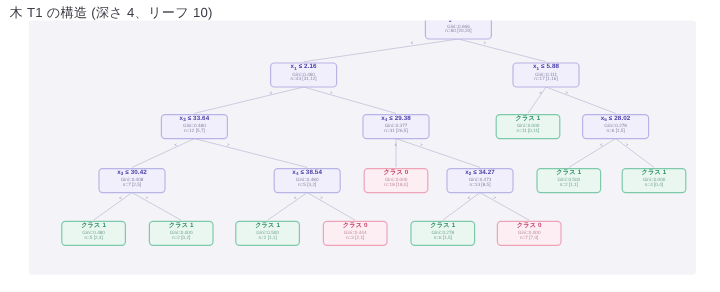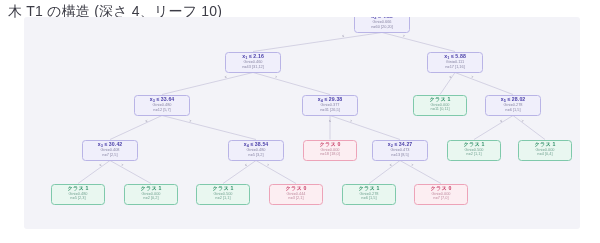--- a/index.html
+++ b/index.html
@@ -4,21 +4,21 @@
 <style>
   html,body{margin:0;padding:0;}
   body{
     width:600px;height:243px;overflow:hidden;
     background:#ffffff;
     font-family:"Liberation Sans","DejaVu Sans",sans-serif;
     -webkit-font-smoothing:antialiased;
   }
   #page-title{
     position:absolute;left:8px;top:3px;
-    font-size:14px;color:#3c3c46;letter-spacing:.2px;
+    font-size:11px;color:#3c3c46;letter-spacing:.2px;
     white-space:nowrap;
   }
   #tree-canvas{
     position:absolute;left:24px;top:17px;
     width:556px;height:212px;
     background:#f3f3f8;
     border-radius:3px;
     overflow:hidden;
   }
   #edge-layer{position:absolute;left:0;top:0;width:556px;height:212px;}

